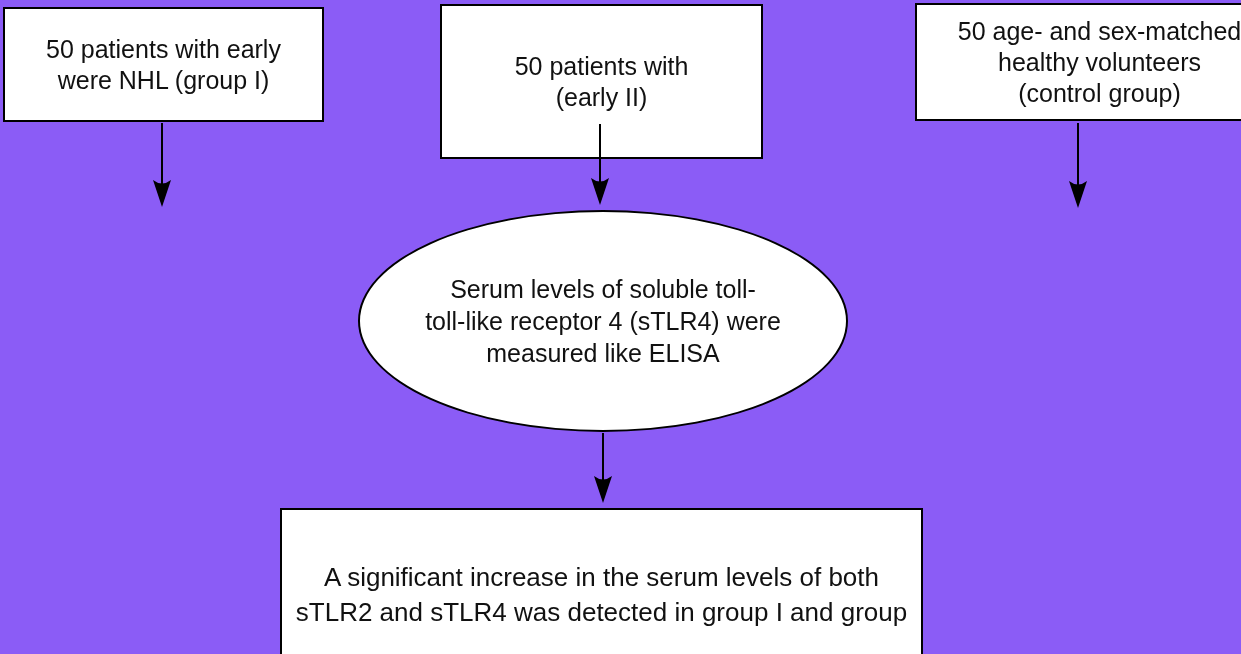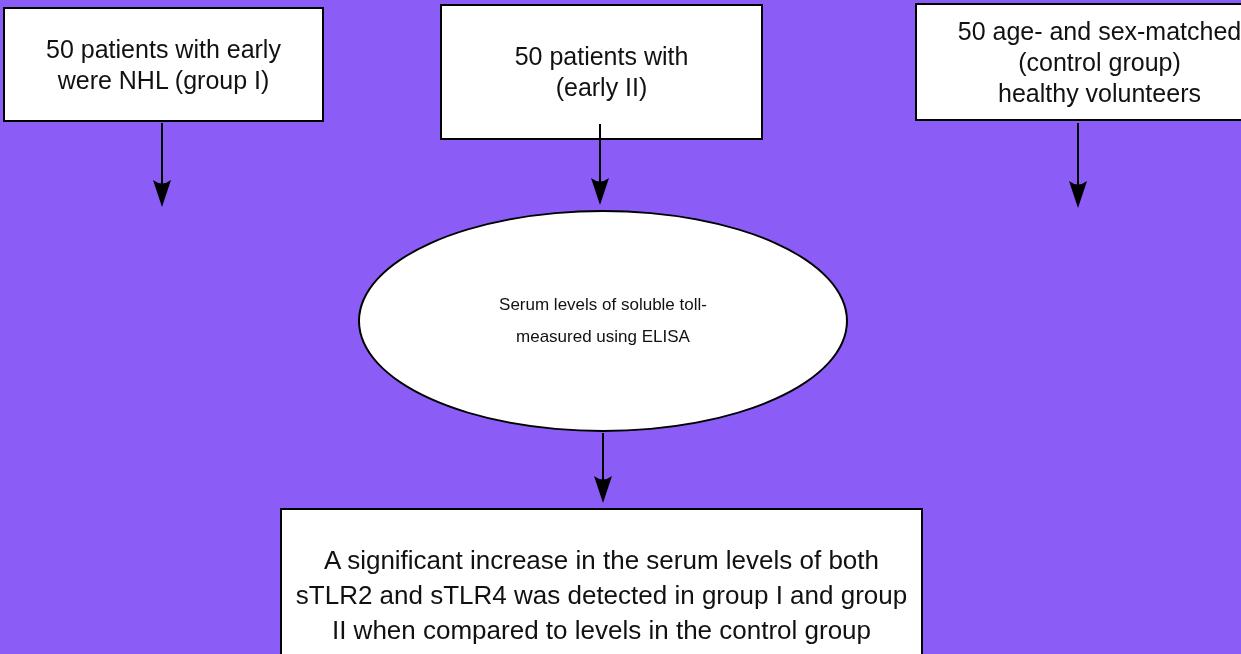--- a/index.html
+++ b/index.html
@@ -31,29 +31,29 @@
     white-space: nowrap;
   }
   .rect-top .tline {
     font-size: 25px;
     line-height: 31px;
   }
   .ellipse {
     border-radius: 50%;
   }
   .ellipse .tline {
-    font-size: 17px;
+    font-size: 25px;
     line-height: 32px;
   }
   .rect-bottom .tline {
     font-size: 26px;
     line-height: 35px;
   }
   #node-group1  { left: 3px;   top: 7px;   width: 321px; height: 115px; }
-  #node-group2  { left: 440px; top: 4px;   width: 323px; height: 136px; }
+  #node-group2  { left: 440px; top: 4px;   width: 323px; height: 155px; }
   #node-control { left: 915px; top: 3px;   width: 369px; height: 118px; }
   #node-process { left: 358px; top: 210px; width: 490px; height: 222px; }
   #node-result  { left: 280px; top: 508px; width: 643px; height: 174px; }
   .arrows {
     position: absolute;
     left: 0;
     top: 0;
     width: 1241px;
     height: 654px;
     pointer-events: none;
@@ -77,33 +77,33 @@
     <div class="tline">were NHL (group I)</div>
   </div>
 
   <div class="node rect-top" id="node-group2">
     <div class="tline">50 patients with</div>
     <div class="tline">(early II)</div>
   </div>
 
   <div class="node rect-top" id="node-control">
     <div class="tline">50 age- and sex-matched</div>
+    <div class="tline">healthy volunteers</div>
     <div class="tline">(control group)</div>
-    <div class="tline">healthy volunteers</div>
   </div>
 
   <div class="node ellipse" id="node-process">
     <div class="tline">Serum levels of soluble toll-</div>
-    <div class="tline">measured using ELISA</div>
+    <div class="tline">toll-like receptor 4 (sTLR4) were</div>
+    <div class="tline">measured like ELISA</div>
   </div>
 
   <div class="node rect-bottom" id="node-result">
     <div class="tline">A significant increase in the serum levels of both</div>
     <div class="tline">sTLR2 and sTLR4 was detected in group I and group</div>
-    <div class="tline">II when compared to levels in the control group</div>
   </div>
 
   <svg class="arrows" viewBox="0 0 1241 654" xmlns="http://www.w3.org/2000/svg">
     <g>
       <line x1="162" y1="123" x2="162" y2="186"></line>
       <path d="M 162,207 L 153,180 Q 162,187 171,180 Z"></path>
     </g>
     <g>
       <line x1="600" y1="124" x2="600" y2="184"></line>
       <path d="M 600,205 L 591,178 Q 600,185 609,178 Z"></path>

